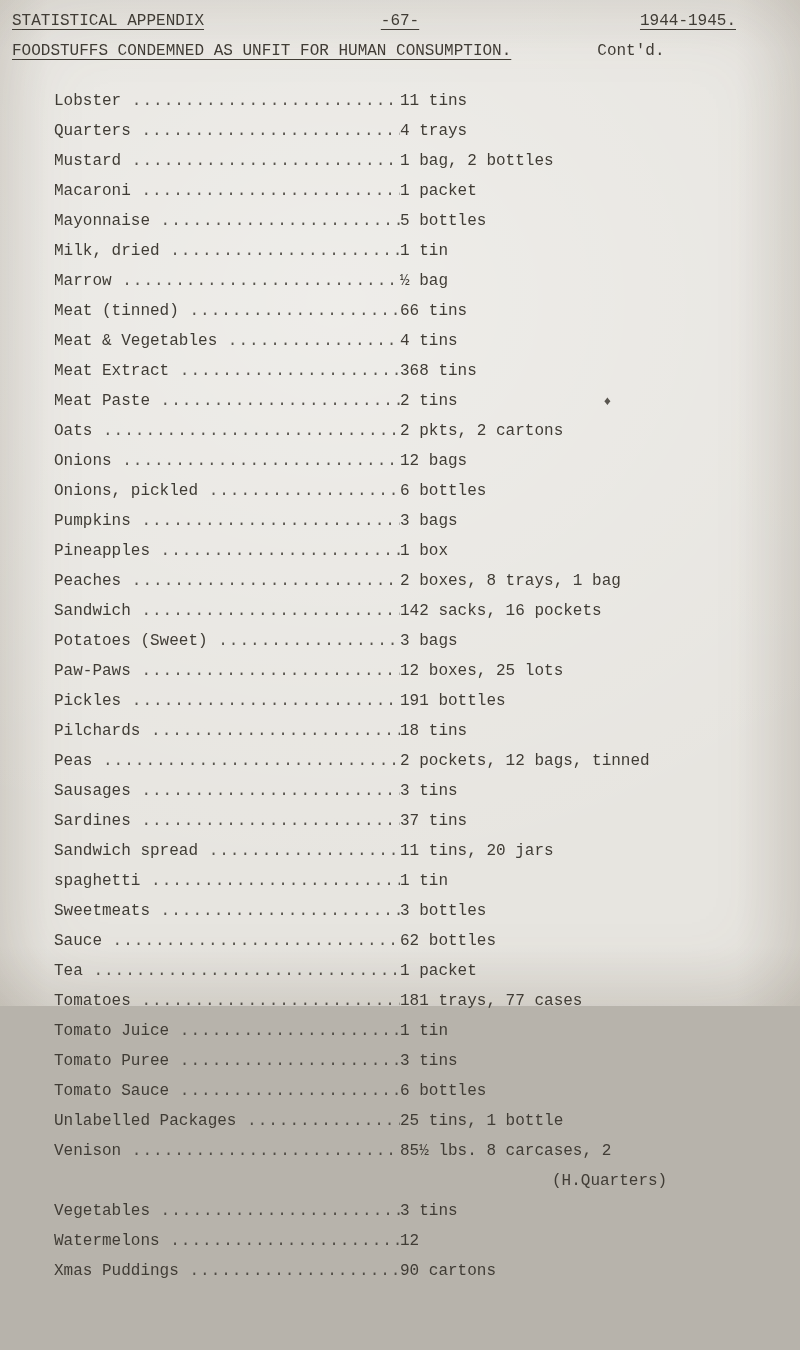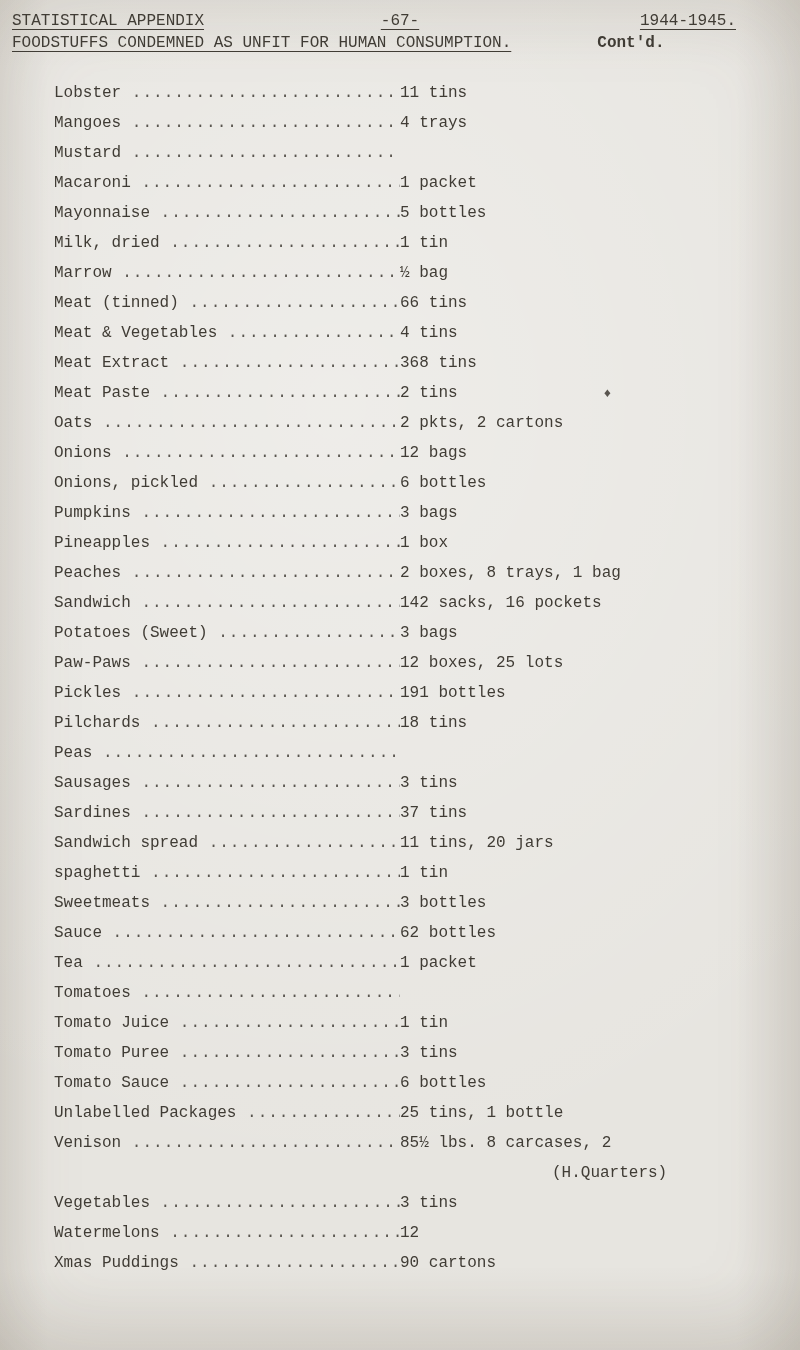--- a/index.html
+++ b/index.html
@@ -4,21 +4,21 @@
 <style>
   * { box-sizing: border-box; }
   html, body { margin: 0; padding: 0; }
   body {
     width: 800px; height: 1350px;
     background: #b7b3ab;
     font-family: "Liberation Mono", "DejaVu Sans Mono", monospace;
     overflow: hidden;
   }
   .page {
-    width: 800px; height: 1350px;
+    width: 800px; height: 1006px;
     padding: 10px 12px;
     color: #403c35;
     font-size: 16px;
     background:
       radial-gradient(130% 90% at 42% 30%, rgba(255,255,255,0.30), rgba(255,255,255,0) 65%),
       linear-gradient(90deg, rgba(120,110,95,0.12), rgba(120,110,95,0) 6%, rgba(120,110,95,0) 92%, rgba(120,110,95,0.14)),
       linear-gradient(180deg, rgba(120,110,95,0.06), rgba(120,110,95,0) 5%, rgba(120,110,95,0) 94%, rgba(120,110,95,0.12)),
       #e7e5e0;
     box-shadow: inset 0 0 90px rgba(110,100,80,0.14);
   }
@@ -29,22 +29,22 @@
     line-height: 22px;
   }
   .header .left  { justify-self: start; }
   .header .mid   { justify-self: center; }
   .header .right { justify-self: end; padding-right: 52px; text-align: right; }
   .u {
     text-decoration: underline;
     text-underline-offset: 4px;
     text-decoration-thickness: 1px;
   }
-  .title-row { margin-top: 0; display: flex; line-height: 22px; }
-  .title-suffix { margin-left: 86px; font-weight: bold; }
+  .title-row { margin-top: 8px; display: flex; line-height: 22px; }
+  .title-suffix { margin-left: 86px; }
   .items { margin-top: 24px; padding-left: 42px; }
   .row {
     display: flex;
     align-items: baseline;
     line-height: 30px;
     height: 30px;
     white-space: pre;
   }
   .leader {
     flex: 0 0 346px;
@@ -74,27 +74,28 @@
   </div>
 
   <div class="items" id="item-list">
   <div class="row">
     <span class="leader"><span class="name">Lobster</span><span class="dots"> ............................................</span></span>
     <span class="qty">11 tins</span>
     
   </div>
 
   <div class="row">
-    <span class="leader"><span class="name">Mangoes</span><span class="dots"> ............................................</span></span>
+    <span class="leader"><span class="name">Quarters</span><span class="dots"> ............................................</span></span>
     <span class="qty">4 trays</span>
     
   </div>
 
   <div class="row">
     <span class="leader"><span class="name">Mustard</span><span class="dots"> ............................................</span></span>
+    <span class="qty">1 bag, 2 bottles</span>
     
   </div>
 
   <div class="row">
     <span class="leader"><span class="name">Macaroni</span><span class="dots"> ............................................</span></span>
     <span class="qty">1 packet</span>
     
   </div>
 
   <div class="row">
@@ -200,20 +201,21 @@
   </div>
 
   <div class="row">
     <span class="leader"><span class="name">Pilchards</span><span class="dots"> ............................................</span></span>
     <span class="qty">18 tins</span>
     
   </div>
 
   <div class="row">
     <span class="leader"><span class="name">Peas</span><span class="dots"> ............................................</span></span>
+    <span class="qty">2 pockets, 12 bags, tinned</span>
     
   </div>
   <div class="row">
     <span class="leader"><span class="name">Sausages</span><span class="dots"> ............................................</span></span>
     <span class="qty">3 tins</span>
     
   </div>
 
   <div class="row">
     <span class="leader"><span class="name">Sardines</span><span class="dots"> ............................................</span></span>
@@ -246,20 +248,21 @@
   </div>
 
   <div class="row">
     <span class="leader"><span class="name">Tea</span><span class="dots"> ............................................</span></span>
     <span class="qty">1 packet</span>
     
   </div>
 
   <div class="row">
     <span class="leader"><span class="name">Tomatoes</span><span class="dots"> ............................................</span></span>
+    <span class="qty">181 trays, 77 cases</span>
     
   </div>
 
   <div class="row">
     <span class="leader"><span class="name">Tomato Juice</span><span class="dots"> ............................................</span></span>
     <span class="qty">1 tin</span>
     
   </div>
 
   <div class="row">

